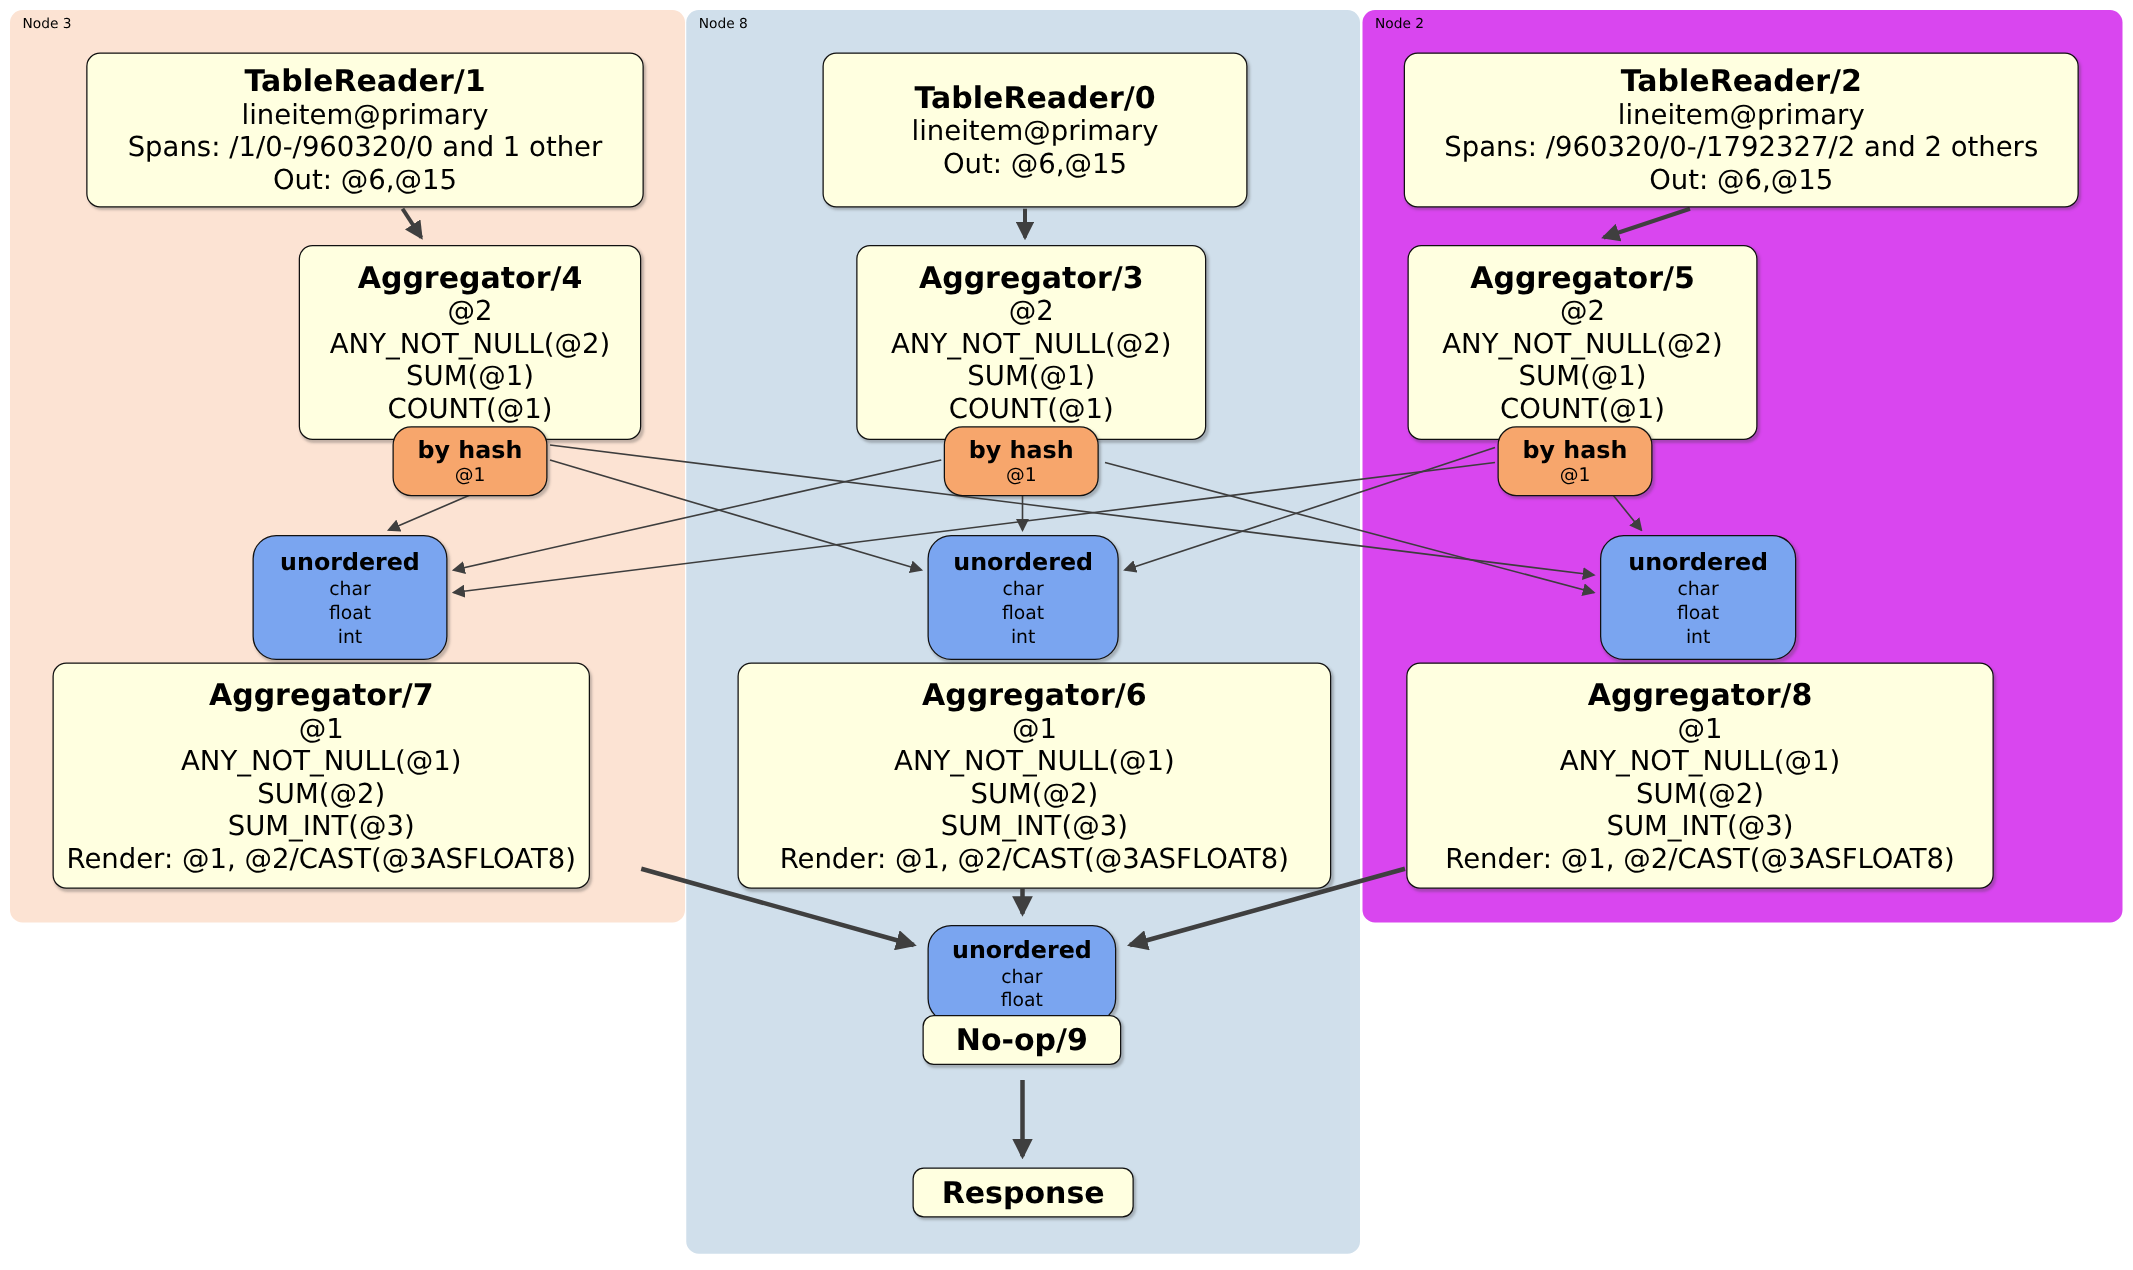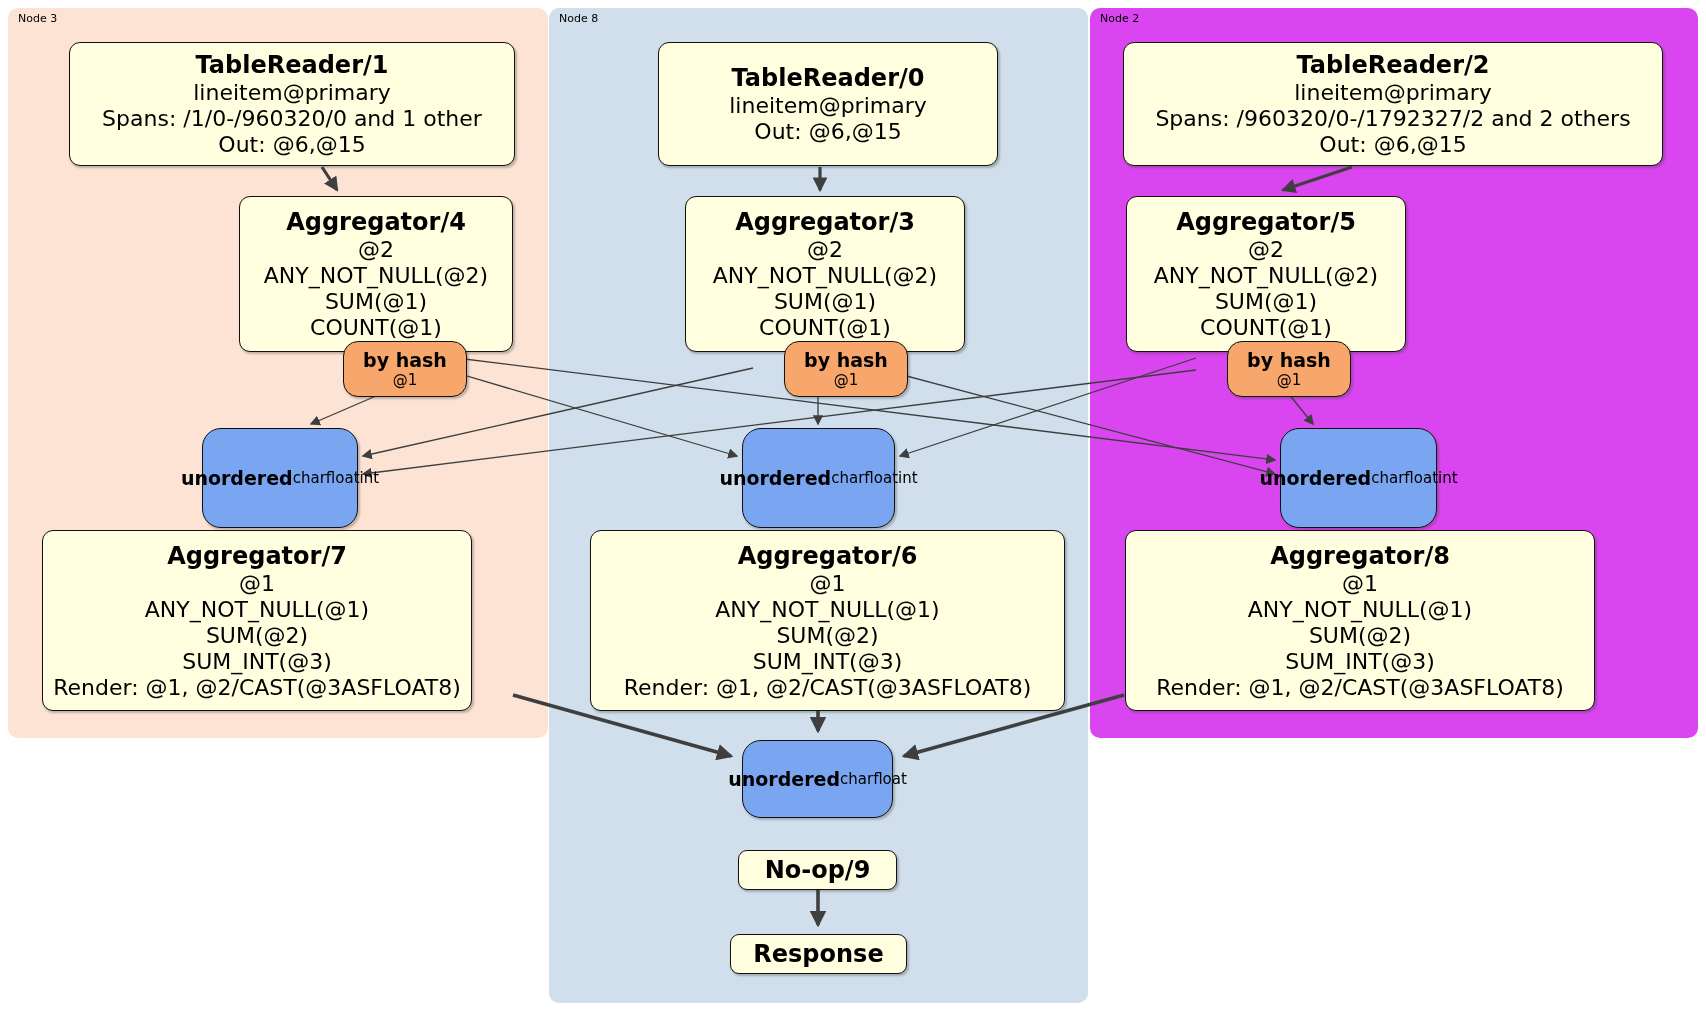--- a/index.html
+++ b/index.html
@@ -11,24 +11,24 @@
   .region-node2{left:1090px;top:8px;width:608px;height:730px;background:#d946ef;}
   .region-label{position:absolute;left:10px;top:4px;font-size:11px;color:#000;}
   svg.edges{position:absolute;left:0;top:0;z-index:2;}
   .box{position:absolute;z-index:3;display:flex;flex-direction:column;justify-content:center;
        align-items:center;text-align:center;background:#ffffe0;border:1.6px solid #111;
        border-radius:11px;box-shadow:1.5px 2px 2px rgba(60,60,60,0.30);box-sizing:border-box;}
   .box .t{font-size:24px;font-weight:bold;line-height:30px;white-space:nowrap;}
   .box .l{font-size:22px;line-height:26px;white-space:nowrap;}
   .router{position:absolute;z-index:4;display:flex;flex-direction:column;justify-content:center;
           align-items:center;background:#f7a66c;border:1.6px solid #111;border-radius:15px;
-          box-shadow:1.5px 2px 2px rgba(60,60,60,0.30);box-sizing:border-box;margin-left:29px;}
+          box-shadow:1.5px 2px 2px rgba(60,60,60,0.30);box-sizing:border-box;}
   .router .rt{font-size:19px;font-weight:bold;line-height:22px;}
   .router .rk{font-size:15px;line-height:18px;}
-  .sync{position:absolute;z-index:4;display:flex;flex-direction:row;justify-content:center;
+  .sync{position:absolute;z-index:4;display:flex;flex-direction:column;justify-content:center;
         align-items:center;background:#7aa5f0;border:1.6px solid #111;border-radius:19px;
         box-shadow:1.5px 2px 2px rgba(60,60,60,0.30);box-sizing:border-box;}
   .sync .st{font-size:19px;font-weight:bold;line-height:24px;}
   .sync .si{font-size:15px;line-height:19px;text-align:center;}
   .mini{position:absolute;z-index:4;display:flex;justify-content:center;align-items:center;
         background:#ffffe0;border:1.6px solid #111;border-radius:9px;
         box-shadow:1.5px 2px 2px rgba(60,60,60,0.30);box-sizing:border-box;
         font-size:24px;font-weight:bold;}
 </style>
 </head>
@@ -173,21 +173,21 @@
     <div class="l">SUM_INT(@3)</div>
     <div class="l">Render: @1, @2/CAST(@3ASFLOAT8)</div>
   </div>
 
   <div class="sync" style="left:742px;top:740px;width:151px;height:78px">
     <div class="st">unordered</div>
     <div class="si">char</div>
     <div class="si">float</div>
   </div>
 
-  <div class="mini" style="left:738px;top:850px;width:159px;height:40px">
+  <div class="mini" style="left:738px;top:812px;width:159px;height:40px">
     <span>No-op/9</span>
   </div>
 
   <div class="mini" style="left:730px;top:934px;width:177px;height:40px">
     <span>Response</span>
   </div>
 
 </div>
 
 </body></html>

